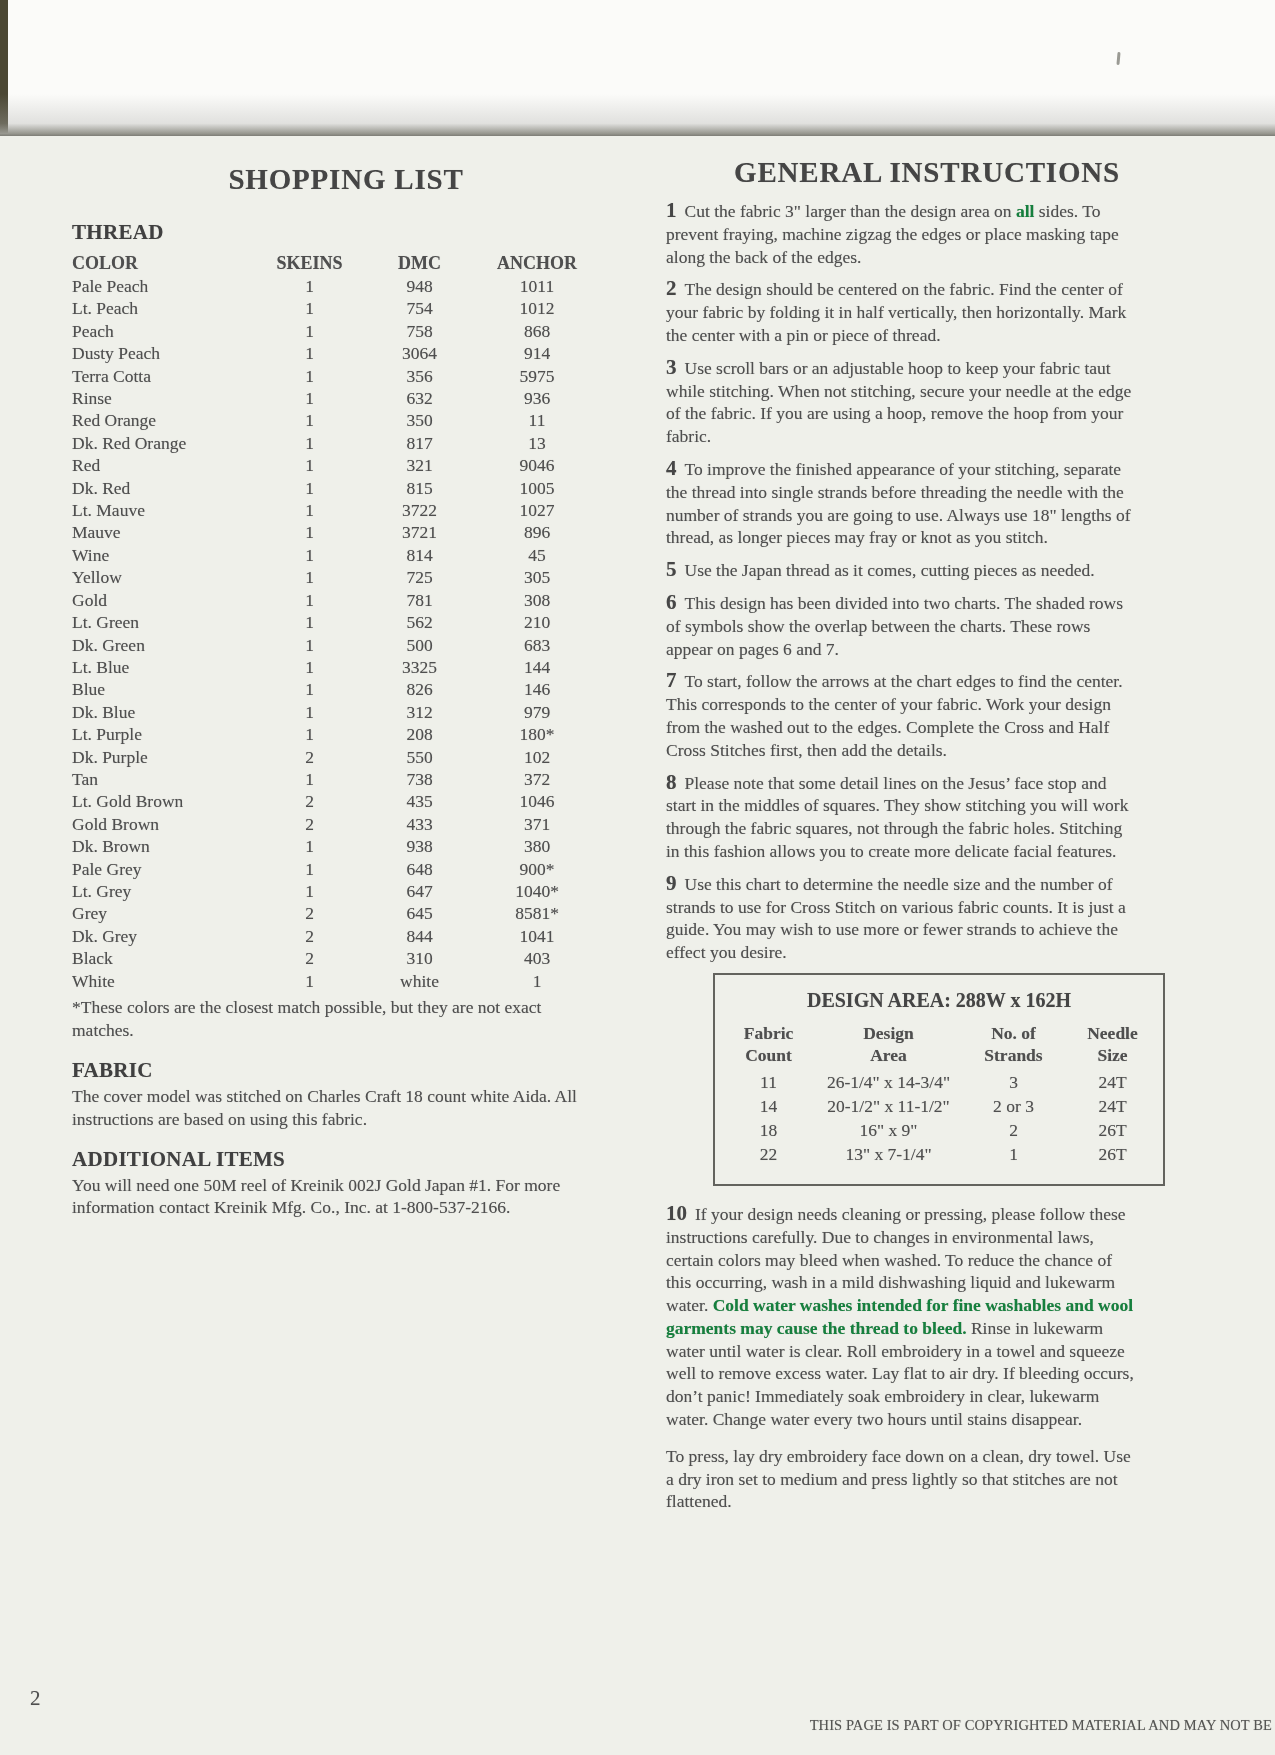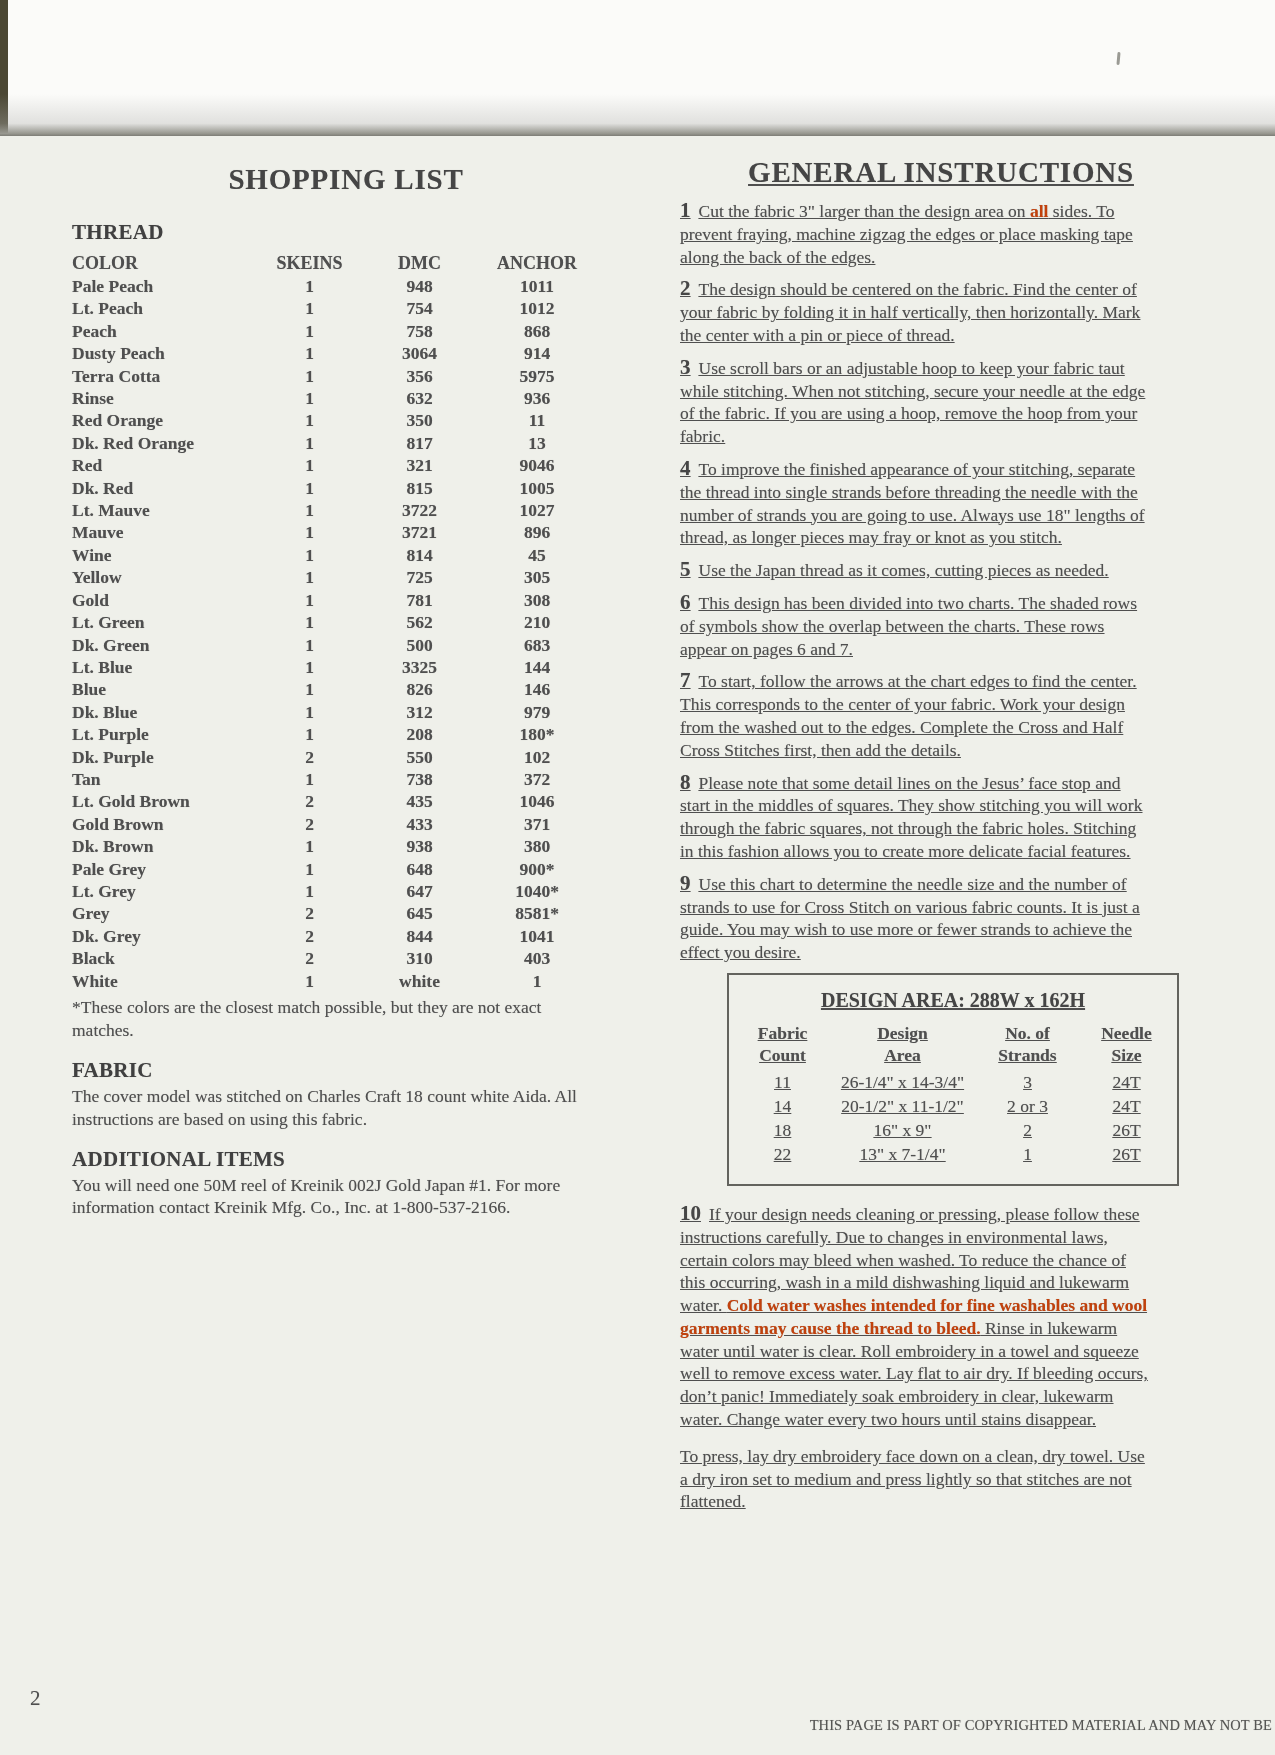--- a/index.html
+++ b/index.html
@@ -16,43 +16,43 @@
     position:absolute; left:0; top:94px; width:1275px; height:42px;
     background:linear-gradient(to bottom, rgba(190,190,188,0) 0%, rgba(175,175,172,0.35) 70%, #97978f 94%, #7d7d76 100%);
   }
   
   .page {
     position:absolute; left:0; top:136px; width:1275px; height:1619px;
     background:#eff0ea;
     text-shadow:0 0 0.7px rgba(90,90,90,0.45);
   }
   .col-left  { position:absolute; left:72px;  top:27px; width:522px; }
-  .col-right { position:absolute; left:680px; top:20px; width:474px;text-decoration:underline; }
+  .col-right { position:absolute; left:666px; top:20px; width:474px; }
 
   h1 { margin:0; font-size:29px; font-weight:bold; color:#454545; letter-spacing:0.8px; text-align:center; }
   .col-left  h1 { margin-left:26px; margin-bottom:24px; }
   .col-right h1 { margin-left:48px; margin-bottom:10px; }
 
   h2 { margin:0; font-size:21px; font-weight:bold; color:#404040; letter-spacing:0.3px; }
 
   
   .t-head, .t-row { display:grid; grid-template-columns:190px 95px 125px 110px; }
   .t-head { font-weight:bold; font-size:18px; line-height:24px; margin-top:6px; }
   .t-body { font-size:17.5px; }
-  .t-row  { line-height:22.4px;font-weight:bold; }
+  .t-row  { line-height:22.4px; }
   .tc-c { text-align:center; }
 
   .footnote { margin:4px 0 0 0; font-size:17.5px; line-height:23px; }
   .sec { margin-top:16px; }
   .sec p { margin:2px 0 0 0; font-size:17.5px; line-height:22.8px; }
 
   
   .instr { margin:0 0 9px 0; font-size:17.5px; line-height:22.8px; }
   .instr .num { font-weight:bold; font-size:21px; color:#464646; padding-right:8px; }
-  .instr b { color:#c2410c; }
+  .instr b { color:#15803d; }
 
   
   .design-box {
     box-sizing:border-box; margin:4px 0 16px 47px; width:452px;
     border:2px solid #63635e; padding:14px 6px 18px 6px; 
   }
   .db-title { text-align:center; font-weight:bold; font-size:20px; color:#454545; margin-bottom:10px; }
   .db-head, .db-row { display:grid; grid-template-columns:95px 145px 105px 93px; }
   .db-head { font-weight:bold; font-size:17.5px; line-height:22px; text-align:center; white-space:pre-line; margin-bottom:4px; }
   .db-row { font-size:17.5px; line-height:24px; text-align:center; }

